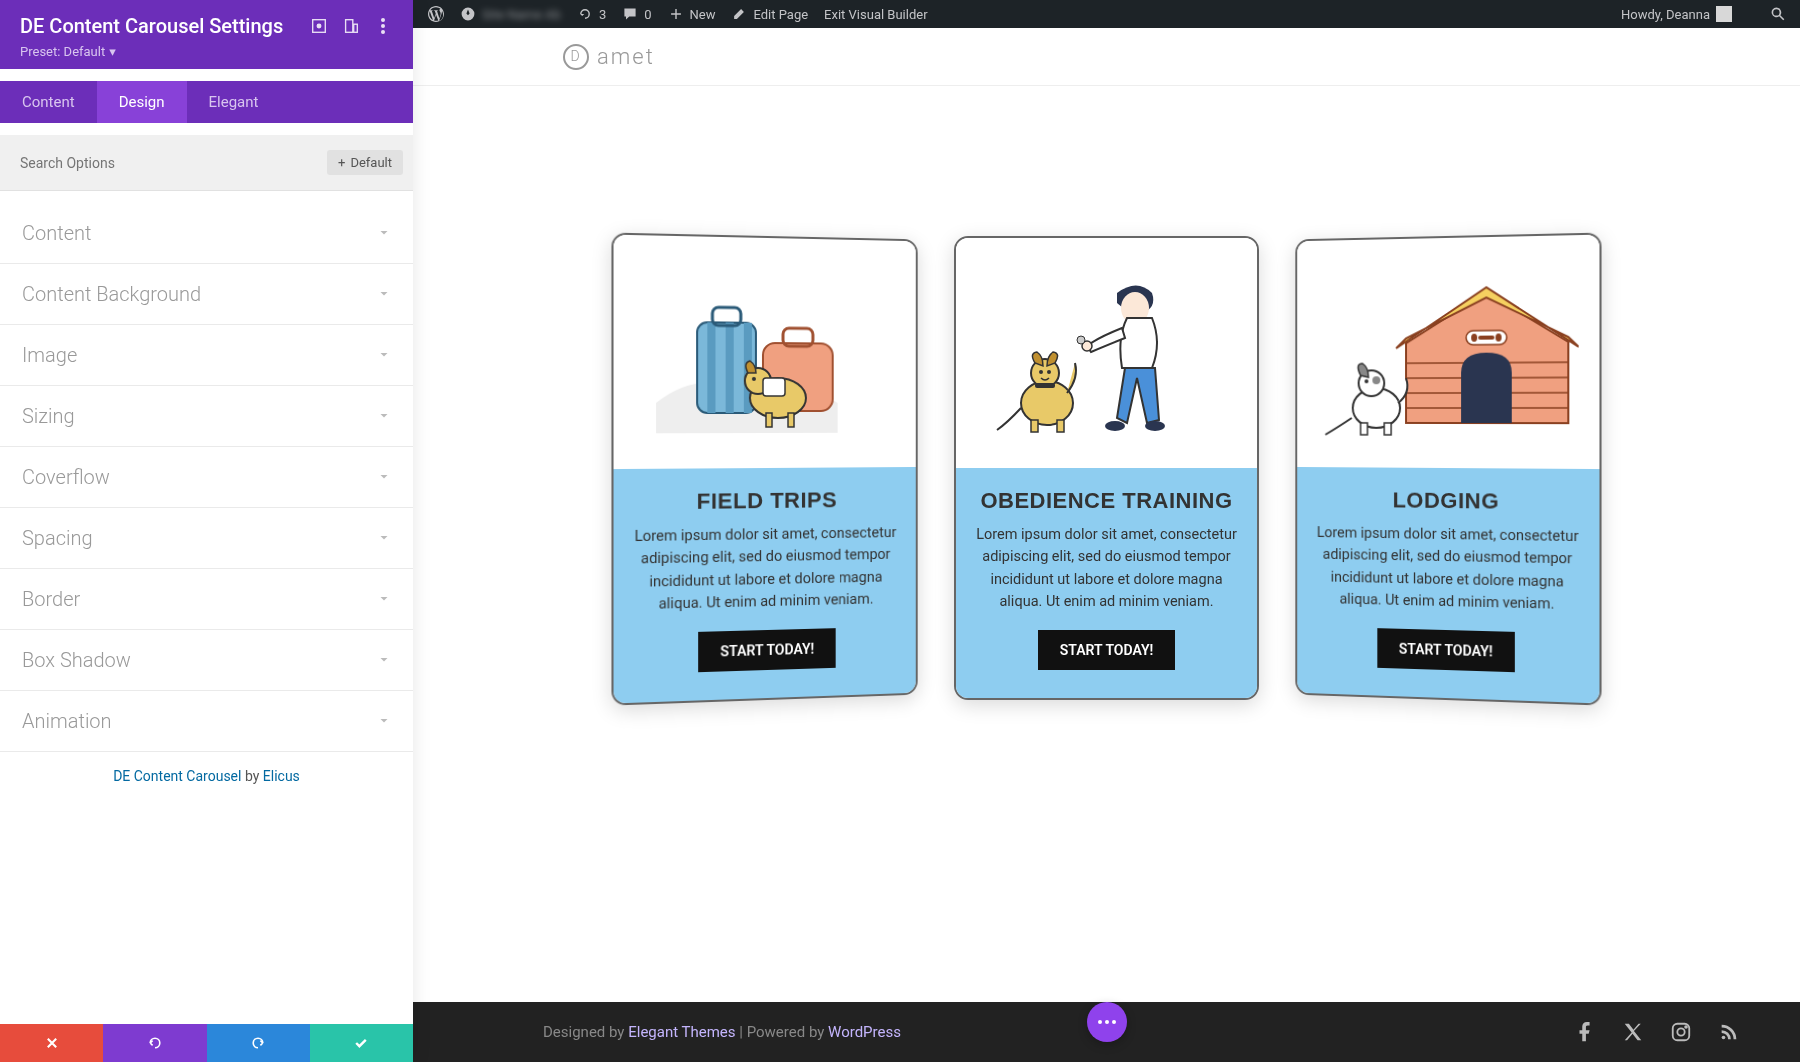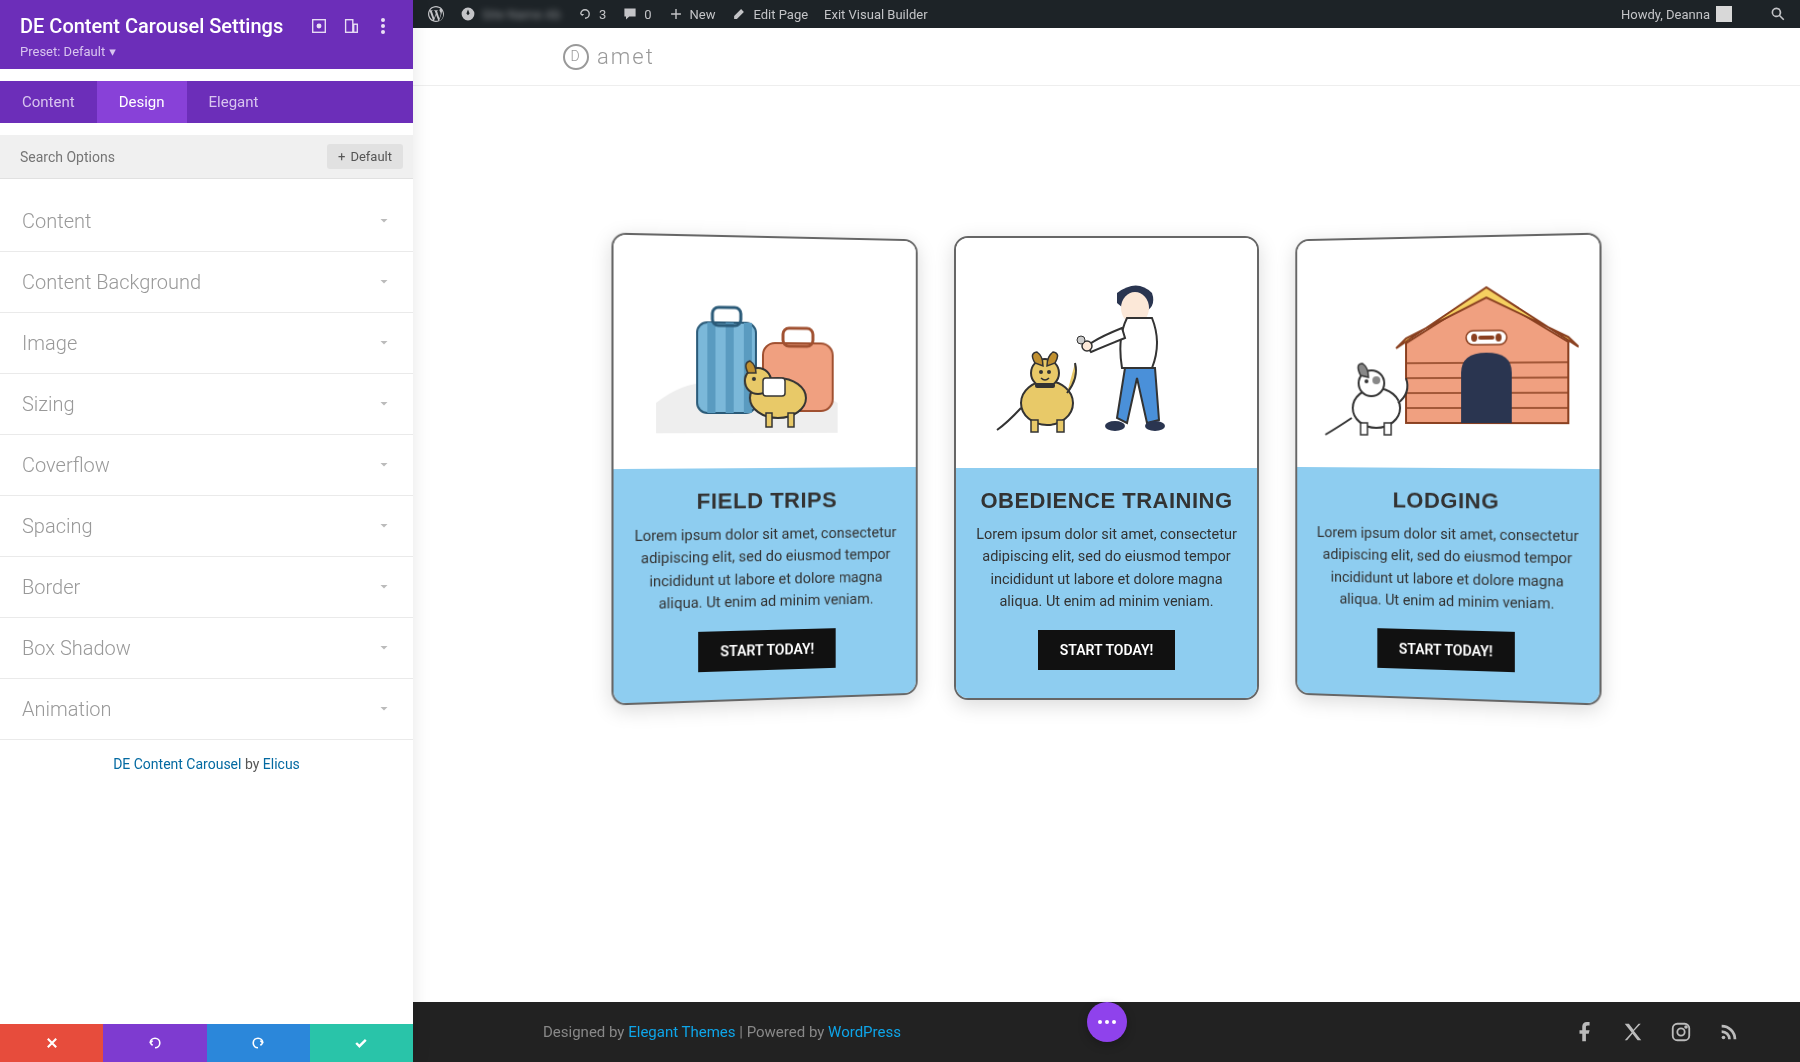--- a/index.html
+++ b/index.html
@@ -18,21 +18,21 @@
 .panel-header { background: #6c2eb9; color: #fff; padding: 14px 20px 10px; }
 .panel-title-row { display: flex; align-items: center; gap: 12px; }
 .panel-title { font-size: 20px; font-weight: 500; flex: 1; }
 .panel-icon-btn { width: 20px; height: 20px; color: #fff; cursor: pointer; display: flex; align-items: center; justify-content: center; opacity: 0.85; }
 .panel-preset { font-size: 13px; color: #d8c5ef; margin-top: 6px; cursor: pointer; display: flex; align-items: center; gap: 4px; }
 
 .panel-tabs { display: flex; background: #6c2eb9; }
 .panel-tab { flex: 0 0 auto; padding: 12px 22px; color: #d8c5ef; font-size: 15px; cursor: pointer; }
 .panel-tab.active { background: #8841d8; color: #fff; }
 
-.search-row { display: flex; align-items: center; padding: 0 10px 0 20px; height: 44px; background: #f0f0f0; border-bottom: 1px solid #e1e1e1; }
+.search-row { display: flex; align-items: center; padding: 0 10px 0 20px; height: 56px; background: #f0f0f0; border-bottom: 1px solid #e1e1e1; }
 .search-input { border: none; background: transparent; flex: 1; font-size: 14px; color: #777; outline: none; }
 .filter-btn { display: flex; align-items: center; gap: 5px; padding: 5px 11px; background: #e1e1e1; border-radius: 3px; font-size: 13px; color: #555; cursor: pointer; }
 
 .accordion { flex: 1; overflow-y: auto; }
 .accordion-item { display: flex; align-items: center; justify-content: space-between; padding: 18px 22px; border-bottom: 1px solid #eaeaea; cursor: pointer; }
 .accordion-label { font-size: 20px; color: #999; font-weight: 300; }
 .accordion-chevron { color: #bbb; }
 
 .panel-footer-credit { text-align: center; padding: 16px; font-size: 14px; color: #555; }
 .panel-footer-credit a { color: #0369a1; text-decoration: none; }
@@ -55,21 +55,21 @@
 .card.rot-left { transform: rotateY(16deg); }
 .card.rot-right { transform: rotateY(-16deg); }
 .card-img { height: 230px; background: #fff; display: flex; align-items: center; justify-content: center; }
 .card-body { background: #8ecdf0; padding: 20px 18px 28px; text-align: center; flex: 1; }
 .card-title { font-size: 22px; font-weight: 800; color: #333; letter-spacing: 0.5px; font-family: "Arial Narrow", Arial, sans-serif; }
 .card-desc { font-size: 14.5px; color: #333; margin-top: 10px; line-height: 1.55; }
 .card-btn { display: inline-block; background: #111; color: #fff; font-weight: 600; font-size: 14px; padding: 12px 22px; margin-top: 16px; cursor: pointer; }
 
 .preview-footer { position: absolute; bottom: 0; left: 0; right: 0; height: 60px; background: #222; color: #888; display: flex; align-items: center; padding: 0 30px; font-size: 15px; }
 .preview-footer .ft-text { padding-left: 100px; }
-.preview-footer .ft-link { color: #0ea5e9; }
+.preview-footer .ft-link { color: #c4b5fd; }
 .preview-footer .ft-socials { margin-left: auto; display: flex; gap: 26px; color: #bbb; font-size: 22px; padding-right: 30px; }
 
 .fab { position: absolute; bottom: 20px; left: 50%; transform: translateX(-50%); width: 40px; height: 40px; background: #8f42ec; border-radius: 50%; display: flex; align-items: center; justify-content: center; color: #fff; box-shadow: 0 3px 10px rgba(0,0,0,0.25); cursor: pointer; }
 .fab-dots { display: flex; gap: 3px; }
 .fab-dots span { width: 4px; height: 4px; background: #fff; border-radius: 50%; }
 
 svg { display: block; }
 </style>
 </head>
 <body>

